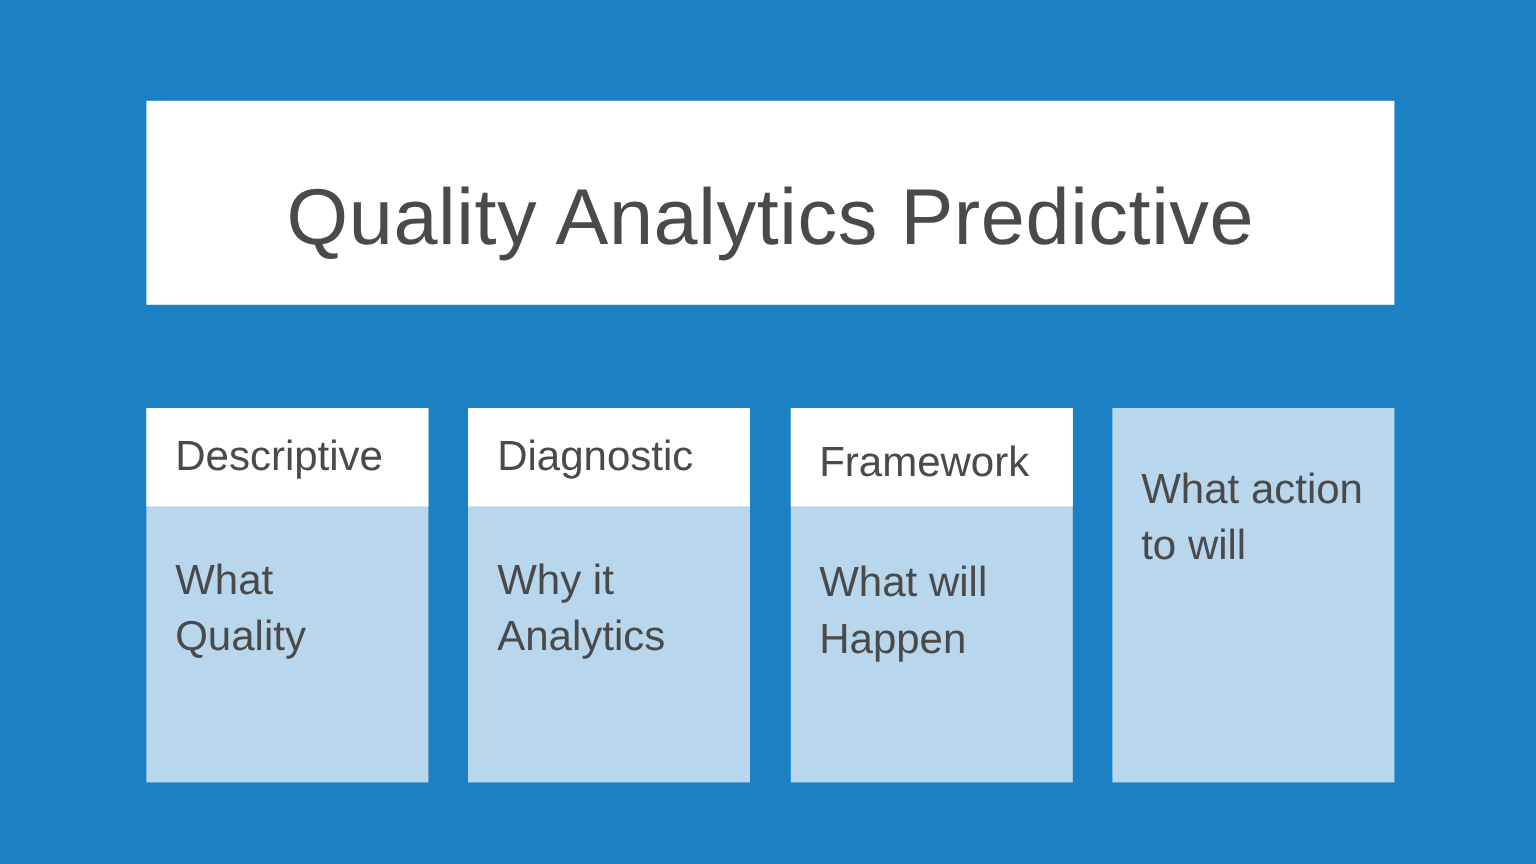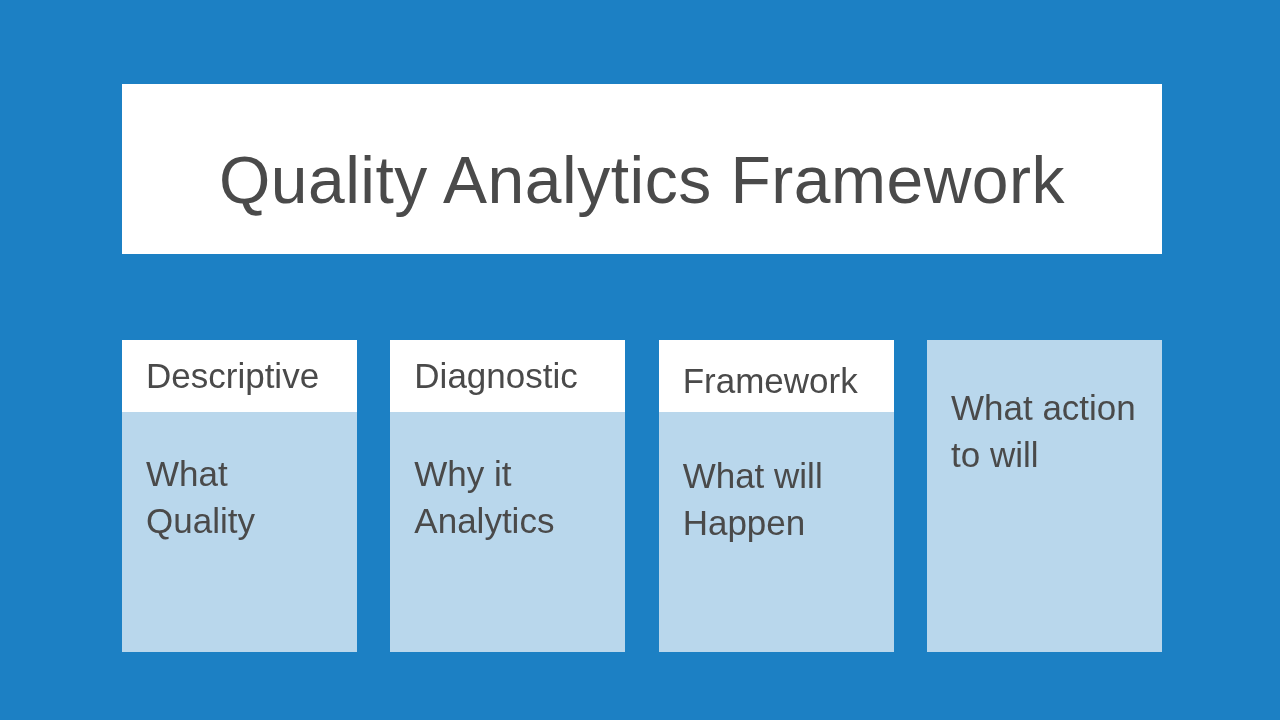--- a/index.html
+++ b/index.html
@@ -38,21 +38,21 @@
     width: 1040px;
     display: flex;
     justify-content: space-between;
   }
   .card {
     width: 235px;
     height: 312px;
     background: var(--cardbody, #B9D7EC);
   }
   .card-header {
-    height: 72px;
+    height: 82px;
     background: var(--panel, #FFFFFF);
     display: flex;
     align-items: center;
     padding: 0 6px 0 24px;
     font-size: 35px;
     color: var(--text, #4A4A4A);
     white-space: nowrap;
     overflow: hidden;
   }
   .card-body {
@@ -67,21 +67,21 @@
   .card:nth-child(4) .card-header span { position: relative; top: 2px; }
   .card:nth-child(3) .card-body { padding-top: 40px; }
   .card:nth-child(4) .card-body { padding-top: 44px; }
 </style>
 </head>
 <body>
 
 <div class="slide">
 
   <div class="title-box">
-    <h1>Quality Analytics Framework</h1>
+    <h1>Quality Analytics Predictive</h1>
   </div>
 
   <div class="cards">
 
     <div class="card">
       <div class="card-header">
         <span>Descriptive</span>
       </div>
       <div class="card-body">What
 Quality</div>

